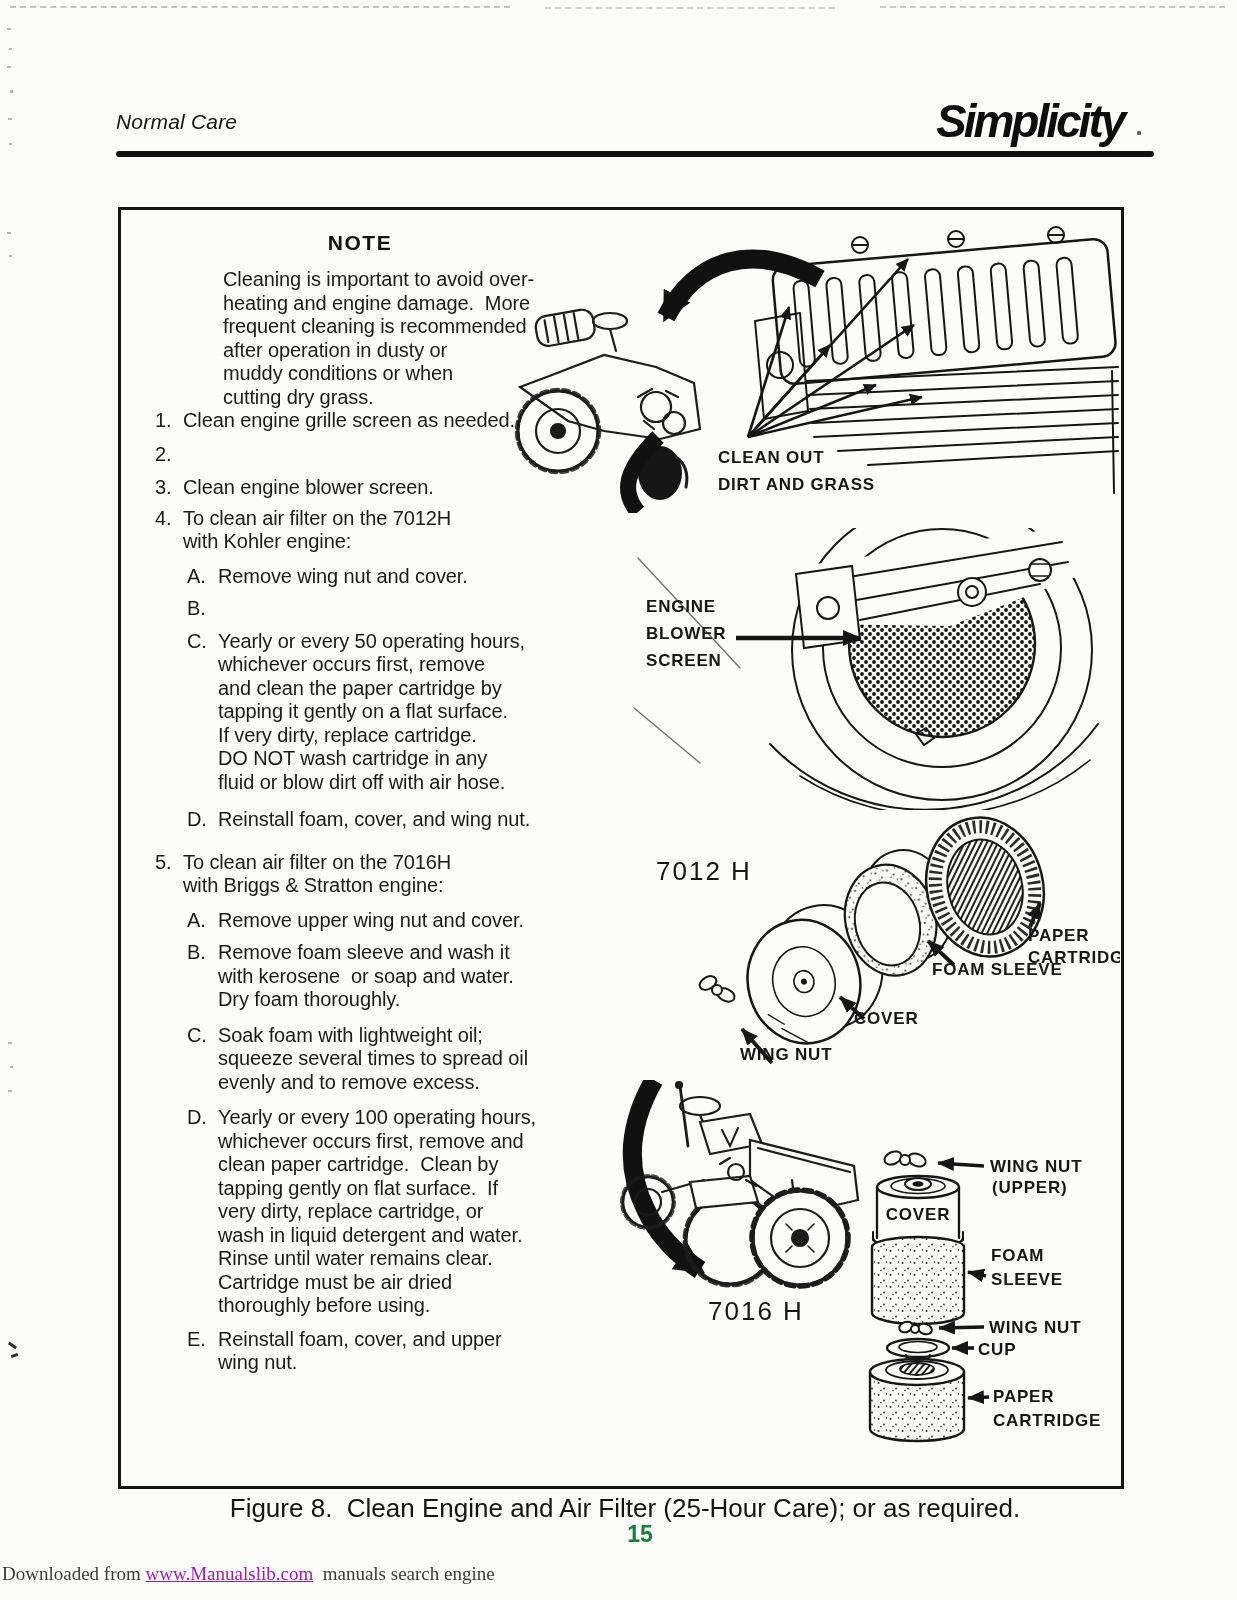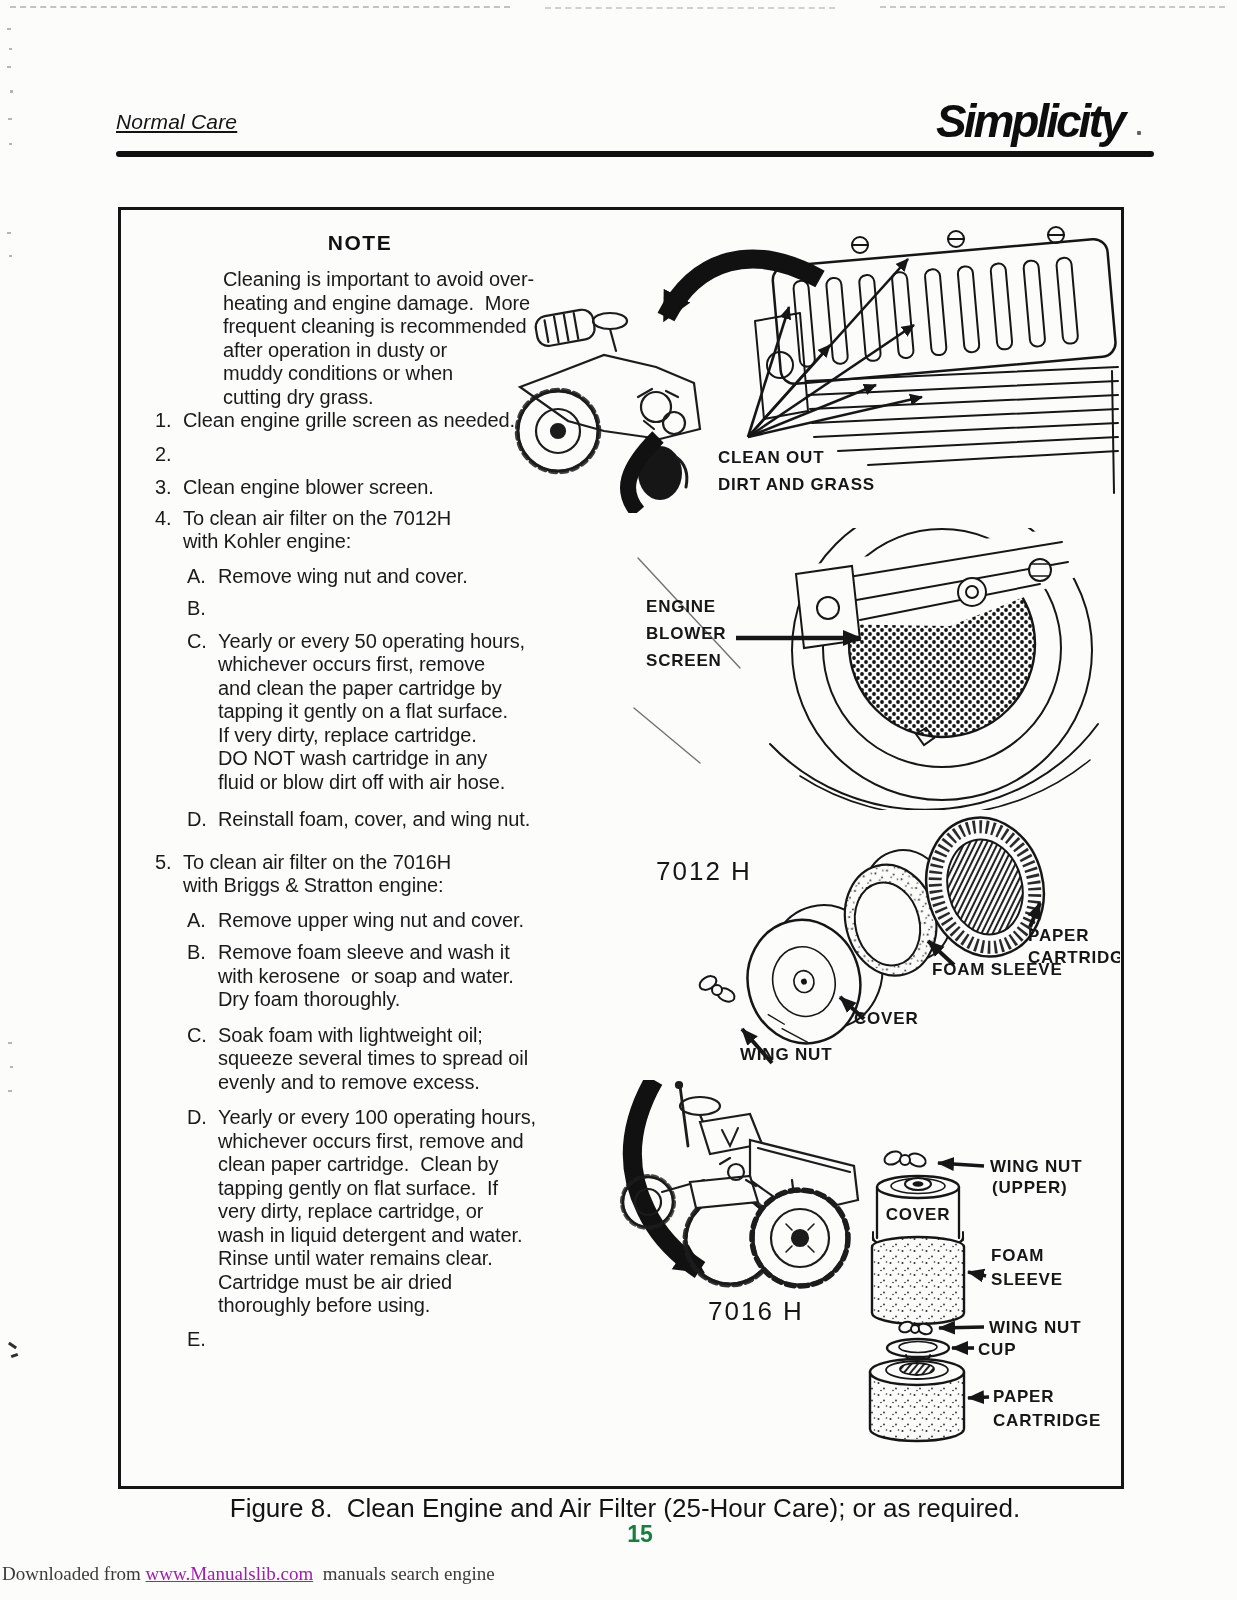--- a/index.html
+++ b/index.html
@@ -6,21 +6,21 @@
   body{
     width:1237px;height:1600px;position:relative;overflow:hidden;
     background:#fcfcfb;color:#1a1a1a;
     font-family:"Liberation Sans",sans-serif;
   }
   
   .dashline{position:absolute;border-top:2px dashed #8a8a8a;height:0;}
   .spk{position:absolute;background:#7a7a7a;opacity:.55;}
   .darkmark{position:absolute;background:#2e2e2e;}
   
-  .sect-title{position:absolute;left:116px;top:110px;font-style:italic;font-size:21px;letter-spacing:.2px;color:#141414;text-decoration:underline;}
+  .sect-title{position:absolute;left:116px;top:110px;font-style:italic;font-size:21px;letter-spacing:.2px;color:#141414;}
   .brand{position:absolute;left:936px;top:94px;font-size:46px;font-weight:700;font-style:italic;
          letter-spacing:-3px;color:#0d0d0d;white-space:nowrap;transform:scaleY(1.02);}
   .tm{position:absolute;left:1137px;top:131px;width:4px;height:4px;background:#111;opacity:.65;border-radius:1px;}
   .hrule{position:absolute;left:116px;top:151px;width:1038px;height:6px;background:#101010;border-radius:3px;}
   
   .fig-box{position:absolute;left:118px;top:207px;width:1000px;height:1276px;border:3px solid #141414;background:transparent;}
   
   .note-h{position:absolute;left:150px;top:231px;width:420px;text-align:center;font-weight:700;font-size:21px;letter-spacing:1.5px;color:#111;}
   .note-b{position:absolute;left:223px;top:268px;font-size:20px;line-height:23.5px;white-space:pre;letter-spacing:-.1px;}
   
@@ -143,20 +143,22 @@
 clean paper cartridge.  Clean by
 tapping gently on flat surface.  If
 very dirty, replace cartridge, or
 wash in liquid detergent and water.
 Rinse until water remains clear.
 Cartridge must be air dried
 thoroughly before using.</span>
       </div>
     <div class="row sub" style="margin-top:10px">
         <span class="m">E.</span>
+        <span class="t">Reinstall foam, cover, and upper
+wing nut.</span>
       </div>
   </div>
 
   <svg class="ill" style="left:508px;top:225px" width="612" height="288" viewBox="0 0 612 288">
     <defs>
       <marker id="a1" markerUnits="userSpaceOnUse" markerWidth="15" markerHeight="15" refX="12" refY="7" orient="auto">
         <path d="M0,1 L13,7 L0,13 Z" fill="#161616"></path>
       </marker>
       <marker id="f1" markerUnits="userSpaceOnUse" markerWidth="34" markerHeight="34" refX="24" refY="17" orient="auto">
         <path d="M0,2 L30,17 L0,32 Z" fill="#111"></path>

